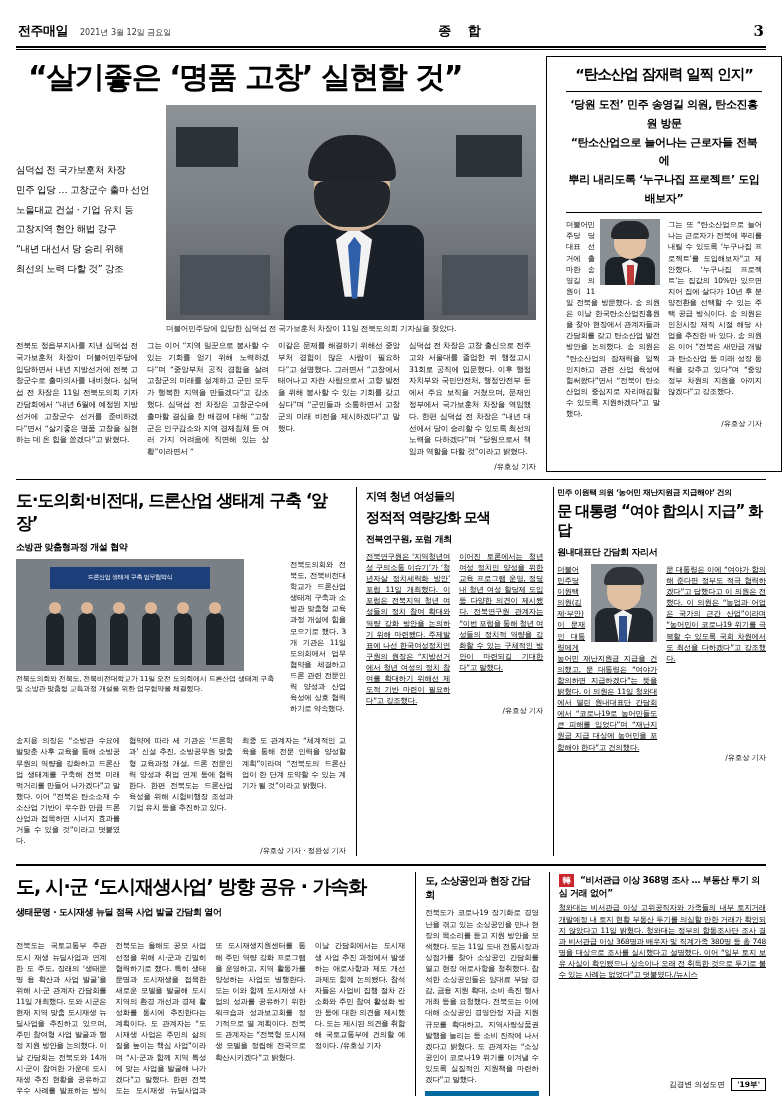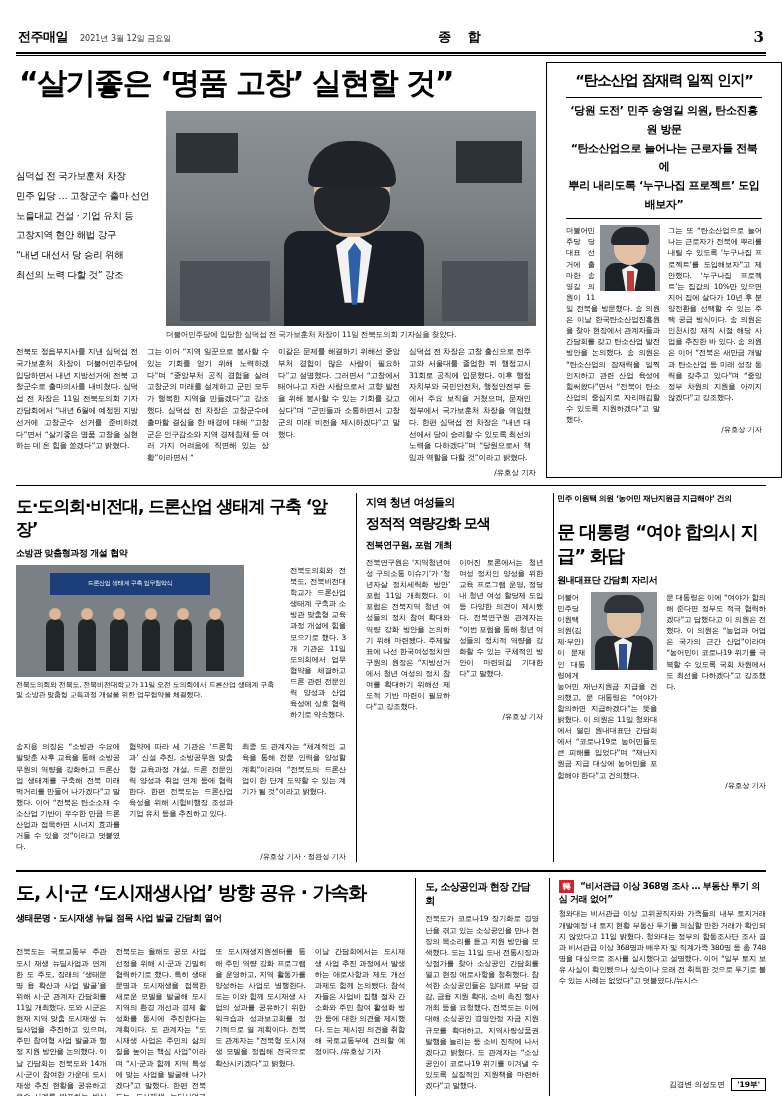--- a/index.html
+++ b/index.html
@@ -1,34 +1,34 @@
 <!DOCTYPE html>
 <html><head>
 <meta charset="utf-8">
 <style>
   html,body{margin:0;padding:0;background:#ffffff;}
   body{width:782px;height:1096px;position:relative;font-family:"DejaVu Sans","Liberation Sans",sans-serif;color:#000;}
   .page{width:782px;height:1096px;position:relative;overflow:hidden;box-sizing:border-box;padding:0 14px;}
 
   
-  .masthead{display:flex;align-items:flex-end;justify-content:space-between;padding:28px 4px 4px 4px;}
+  .masthead{display:flex;align-items:flex-end;justify-content:space-between;padding:22px 4px 4px 4px;}
   .mast-left{display:flex;align-items:baseline;gap:12px;}
   .mast-title{font-size:13px;font-weight:bold;letter-spacing:-0.5px;}
   .mast-date{font-size:8px;color:#333;}
   .mast-center{font-size:13px;font-weight:bold;letter-spacing:6px;}
   .mast-right{font-size:15px;font-weight:bold;font-family:"DejaVu Serif","Liberation Serif",serif;}
   .rule-thick{border-top:2px solid #000;margin:2px 2px 0 2px;}
   .rule-thin{border-top:1px solid #000;margin:1px 2px 6px 2px;}
   .hr{border-top:1px solid #000;margin:7px 2px;}
   .hr2{border-top:2px solid #000;margin:8px 2px 6px 2px;}
 
   
   .top{display:flex;gap:10px;padding:0 2px;}
   .top-main{width:520px;}
-  .headline{font-size:30px;font-weight:bold;line-height:1.16;letter-spacing:-1.5px;margin:4px 0 10px 3px;font-family:"DejaVu Sans","Liberation Sans",sans-serif;}
+  .headline{font-size:30px;font-weight:bold;line-height:1.16;letter-spacing:-1.5px;margin:4px 0 10px 12px;font-family:"DejaVu Sans","Liberation Sans",sans-serif;}
   .top-body{display:flex;gap:10px;align-items:center;}
   .bullets{width:140px;font-size:9.5px;line-height:2.1;letter-spacing:-0.3px;}
   .bullets div{border-bottom:0;}
   .photo{position:relative;width:370px;height:215px;background:#6a6f72;overflow:hidden;}
   .photo .glass{position:absolute;inset:0;background:
      linear-gradient(180deg,#8d9296 0%, #7d8287 45%, #5d6166 100%);}
   .photo .mon{position:absolute;background:#2d3237;}
   .photo .person{position:absolute;left:118px;top:36px;width:140px;height:179px;}
   .p-head{position:absolute;left:30px;top:0;width:76px;height:90px;background:#d7b79b;border-radius:38px 38px 34px 34px;}
   .p-hair{position:absolute;left:24px;top:-6px;width:88px;height:46px;background:#20232a;border-radius:44px 44px 8px 8px;}
@@ -62,21 +62,21 @@
   .sec-head-sm{font-size:11px;font-weight:bold;letter-spacing:-0.7px;margin:2px 0 5px 0;}
   .sub-lead{font-size:9px;font-weight:bold;letter-spacing:-0.4px;margin:0 0 5px 0;}
   .gphoto{width:228px;height:112px;background:#7b8087;position:relative;overflow:hidden;}
   .gphoto .banner{position:absolute;left:34px;top:8px;width:160px;height:22px;background:#1c3f7a;color:#fff;font-size:6px;display:flex;align-items:center;justify-content:center;letter-spacing:-0.3px;}
   .gphoto .pp{position:absolute;bottom:6px;width:18px;height:52px;background:#20242b;border-radius:7px 7px 0 0;}
   .gphoto .pp::before{content:"";position:absolute;left:3px;top:-11px;width:12px;height:12px;background:#ddb795;border-radius:6px;}
   .gcap{font-size:7px;line-height:1.5;margin-top:3px;letter-spacing:-0.2px;}
   .body3{display:flex;gap:9px;font-size:7.4px;line-height:1.5;letter-spacing:-0.2px;text-align:justify;margin-top:21px;}
   .body3 .c{flex:1;}
   .body2{display:flex;gap:9px;font-size:7.4px;line-height:1.5;letter-spacing:-0.2px;text-align:justify;}
-  .body2 .c{flex:1;}
+  .body2 .c{flex:1;text-decoration:underline;}
   .col-text{font-size:7.4px;line-height:1.5;letter-spacing:-0.2px;text-align:justify;}
   .tiny-by{font-size:7.2px;text-align:right;}
 
   
   .bottom{display:flex;gap:10px;padding:0 2px;}
   .b-left{width:520px;}
   .b-right{width:212px;}
 
   .adbox{border:6px solid #0369a1;padding:4px 6px;font-size:8.6px;font-weight:bold;text-align:center;letter-spacing:-0.4px;margin-top:6px;}
 
@@ -225,21 +225,21 @@
 이 포럼은 전북지역 청년 여성들의 정치 참여 확대와 역량 강화 방안을 논의하기 위해 마련됐다.
 주제발표에 나선 한국여성정치연구원의 원장은 “지방선거에서 청년 여성의 정치 참여를 확대하기 위해선 제도적 기반 마련이 필요하다”고 강조했다.</div>
         <div class="c">이어진 토론에서는 청년 여성 정치인 양성을 위한 교육 프로그램 운영, 정당 내 청년 여성 할당제 도입 등 다양한 의견이 제시됐다.
 전북연구원 관계자는 “이번 포럼을 통해 청년 여성들의 정치적 역량을 강화할 수 있는 구체적인 방안이 마련되길 기대한다”고 말했다.</div>
       </div>
       <div class="tiny-by">/유호상 기자</div>
     </div>
 
     <div class="mid-right" style="border-left:1px solid #000;padding-left:3px;">
       <div style="font-size:7.8px;font-weight:bold;letter-spacing:-0.4px;">민주 이원택 의원 ‘농어민 재난지원금 지급해야’ 건의</div>
-      <div class="sec-head" style="font-size:18px;margin-top:16px;">문 대통령 “여야 합의시 지급” 화답</div>
+      <div class="sec-head" style="font-size:15px;margin-top:4px;">문 대통령 “여야 합의시 지급” 화답</div>
       <div class="sub-lead">원내대표단 간담회 자리서</div>
       <div class="body2">
         <div class="c">
           <div class="pres-photo">
             <div class="bd"></div>
             <div class="sh"></div>
             <div class="ti"></div>
             <div class="h"></div>
             <div class="hair"></div>
           </div>

